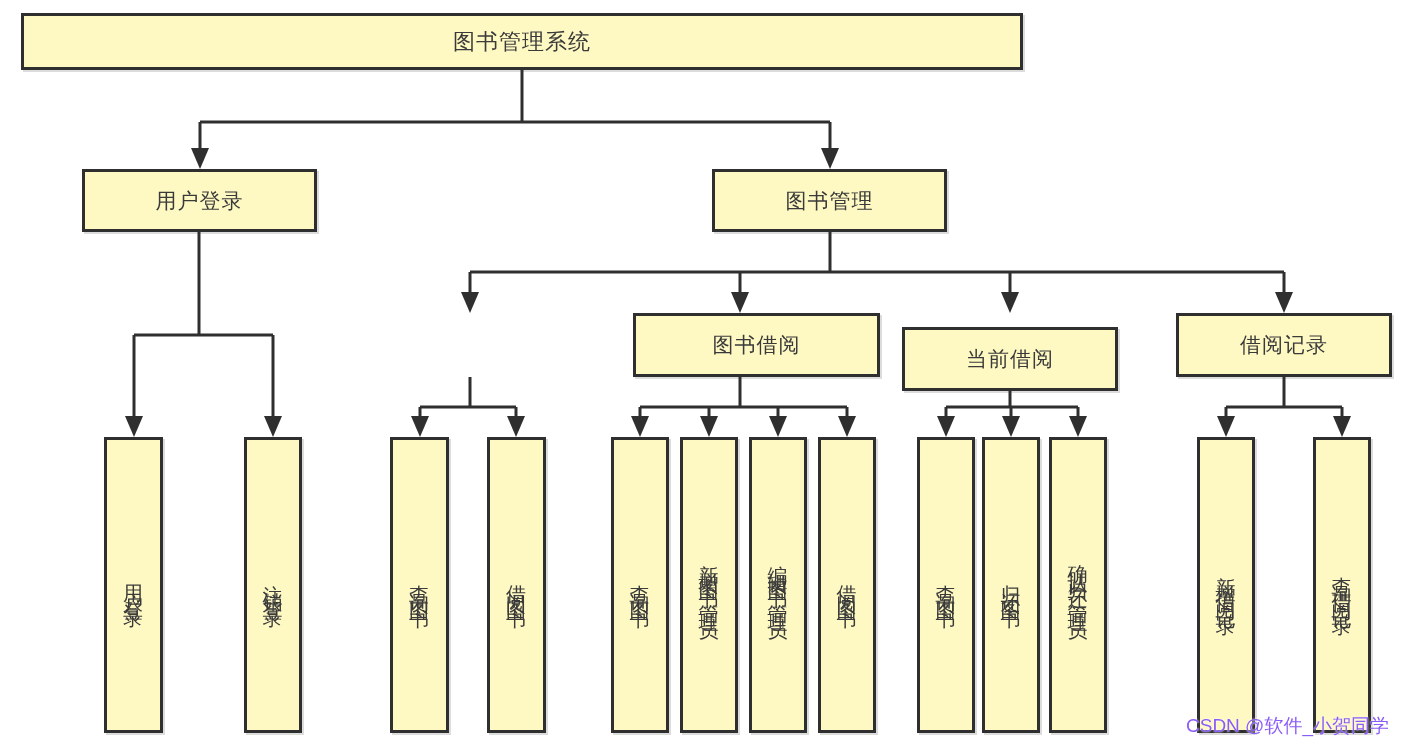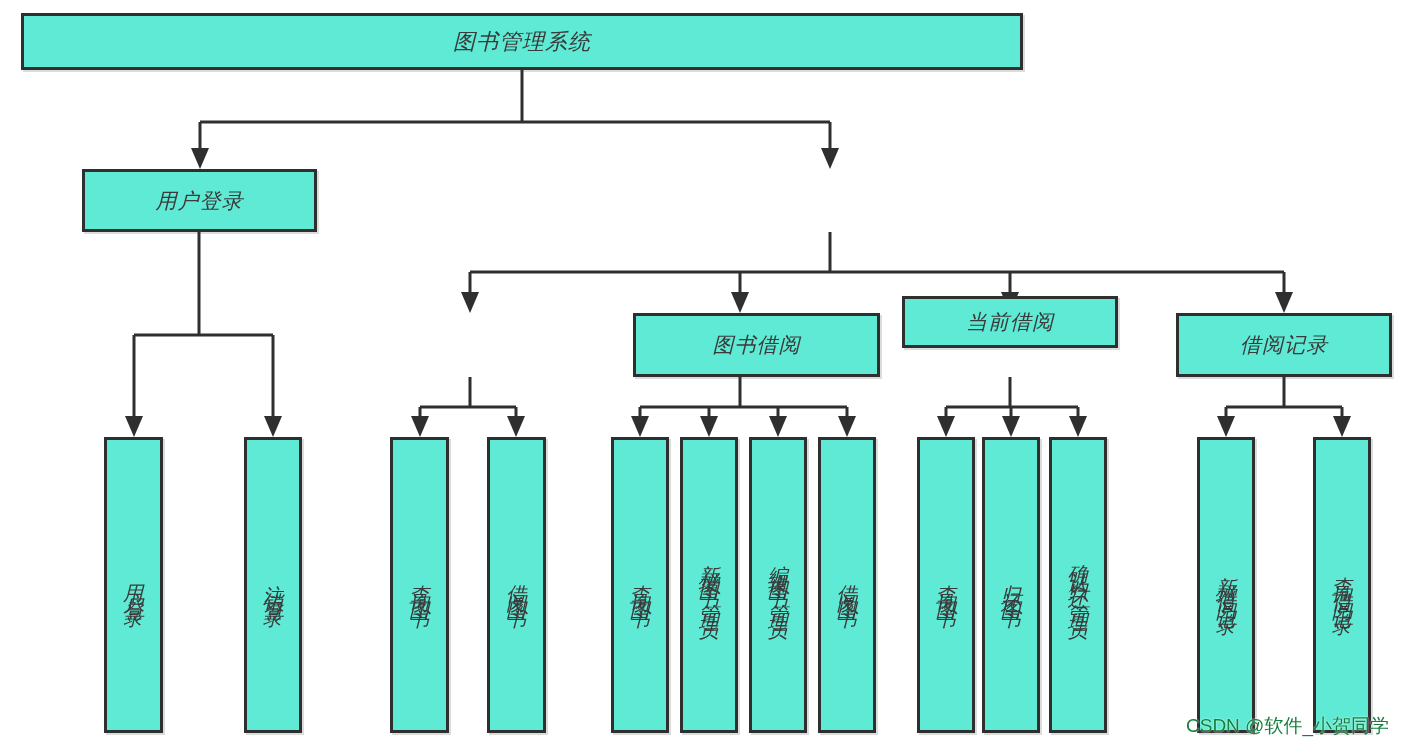--- a/index.html
+++ b/index.html
@@ -17,29 +17,28 @@
   }
   .wires {
     position: absolute;
     left: 0;
     top: 0;
     z-index: 1;
   }
   .node {
     position: absolute;
     box-sizing: border-box;
-    background: #5eead4;
+    background: #fef9c3;
     border: 3px solid #2f2f2f;
     box-shadow: 2px 2px 0 rgba(60,60,60,0.18);
     display: flex;
     align-items: center;
     justify-content: center;
     z-index: 2;
     color: #3a3a3a;
-    font-style: italic;
   }
   .hbox span {
     font-size: 21px;
     letter-spacing: 1px;
     white-space: nowrap;
   }
   .root span {
     font-size: 22px;
   }
   .vbox span {
@@ -48,21 +47,21 @@
     font-size: 20px;
     line-height: 1;
     letter-spacing: 8px;
     white-space: nowrap;
   }
   .watermark {
     position: absolute;
     left: 1186px;
     top: 713px;
     font-size: 19px;
-    color: #15803d;
+    color: #8b5cf6;
     white-space: nowrap;
     z-index: 5;
     text-shadow: 0 0 2px #ffffff;
   }
 </style>
 </head>
 <body>
 
 <div class="canvas">
 
@@ -139,25 +138,28 @@
     </g>
   </svg>
 
   <div class="node hbox root" style="left:21px;top:13px;width:1002px;height:57px">
     <span>图书管理系统</span>
   </div>
 
   <div class="node hbox" style="left:82px;top:169px;width:235px;height:63px">
     <span>用户登录</span>
   </div>
+  <div class="node hbox" style="left:712px;top:169px;width:235px;height:63px">
+    <span>图书管理</span>
+  </div>
 
   <div class="node hbox" style="left:633px;top:313px;width:247px;height:64px">
     <span>图书借阅</span>
   </div>
-  <div class="node hbox" style="left:902px;top:296px;width:216px;height:52px">
+  <div class="node hbox" style="left:902px;top:327px;width:216px;height:64px">
     <span>当前借阅</span>
   </div>
   <div class="node hbox" style="left:1176px;top:313px;width:216px;height:64px">
     <span>借阅记录</span>
   </div>
 
   <div class="node vbox" style="left:104px;top:437px;width:59px;height:296px">
     <span>用户登录</span>
   </div>
   <div class="node vbox" style="left:244px;top:437px;width:58px;height:296px">

